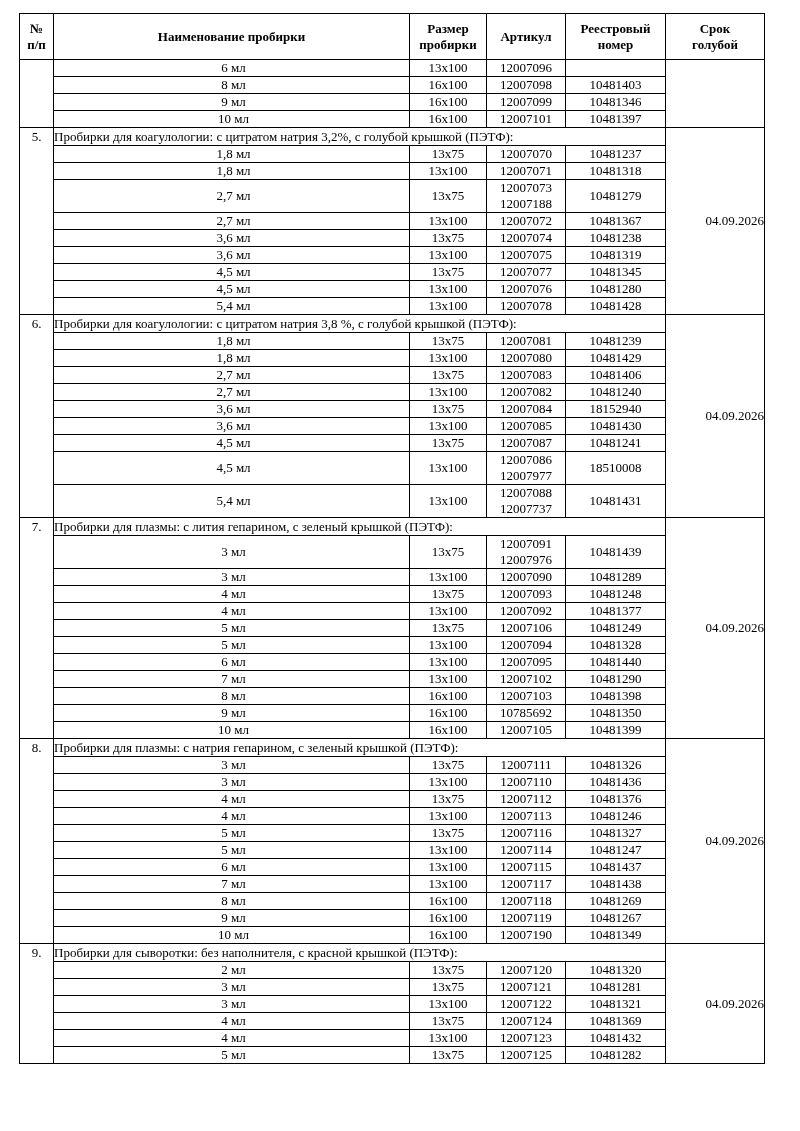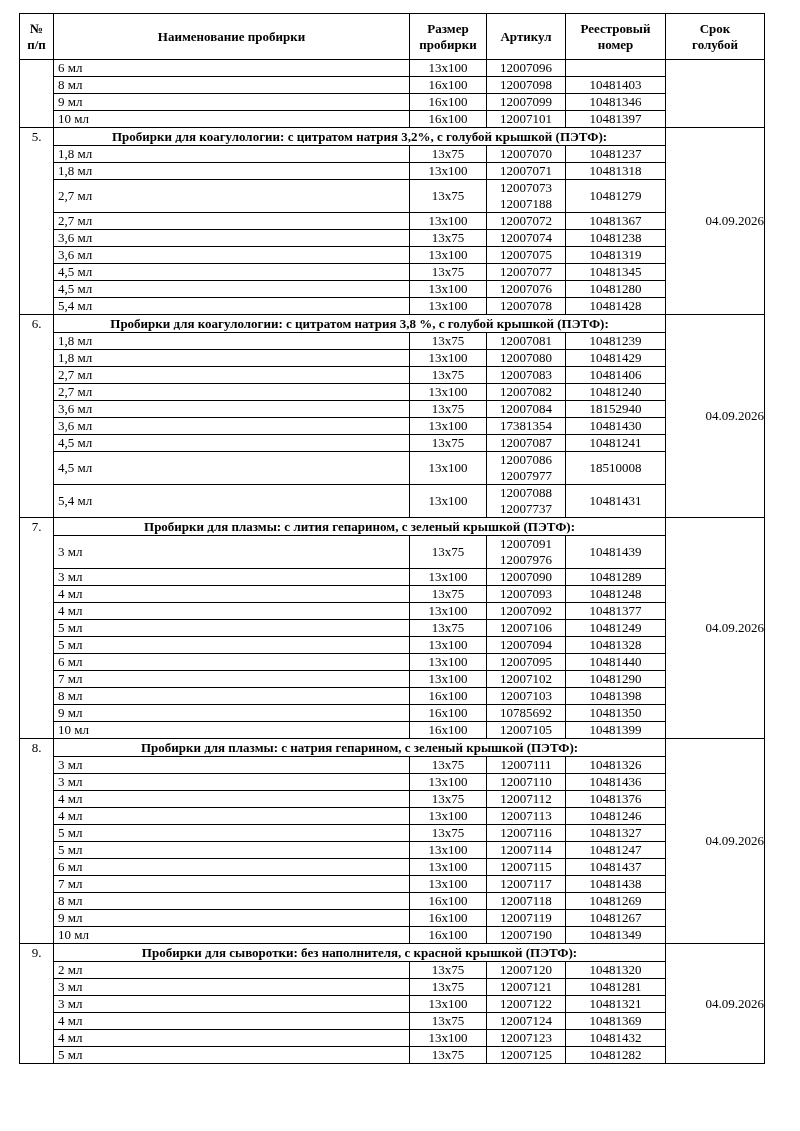--- a/index.html
+++ b/index.html
@@ -26,31 +26,30 @@
     vertical-align: middle;
   }
   .doc-table thead th {
     font-weight: bold;
     text-align: center;
     height: 45px;
     white-space: pre-line;
   }
   tr.data-row { height: 17px; }
   tr.section-row { height: 18px; }
-  td.cell-name  { text-align: left; padding-left: 4px; }
+  td.cell-name  { text-align: center; padding-left: 4px; }
   td.cell-size, td.cell-article, td.cell-registry { text-align: center; }
   td.cell-article { white-space: pre-line; }
   td.cell-num {
     text-align: center;
     vertical-align: top;
     padding-top: 1px;
   }
   td.cell-section-title {
-    font-weight: bold;
-    text-align: center;
+    font-weight: normal;
   }
   td.cell-validity {
     text-align: right;
     vertical-align: middle;
   }
 </style>
 </head>
 <body>
 
 <table class="doc-table">
@@ -194,21 +193,21 @@
       </tr>
       <tr class="data-row">
         <td class="cell-name">3,6 мл</td>
         <td class="cell-size">13x75</td>
         <td class="cell-article">12007084</td>
         <td class="cell-registry">18152940</td>
       </tr>
       <tr class="data-row">
         <td class="cell-name">3,6 мл</td>
         <td class="cell-size">13x100</td>
-        <td class="cell-article">17381354</td>
+        <td class="cell-article">12007085</td>
         <td class="cell-registry">10481430</td>
       </tr>
       <tr class="data-row">
         <td class="cell-name">4,5 мл</td>
         <td class="cell-size">13x75</td>
         <td class="cell-article">12007087</td>
         <td class="cell-registry">10481241</td>
       </tr>
       <tr class="data-row">
         <td class="cell-name">4,5 мл</td>

